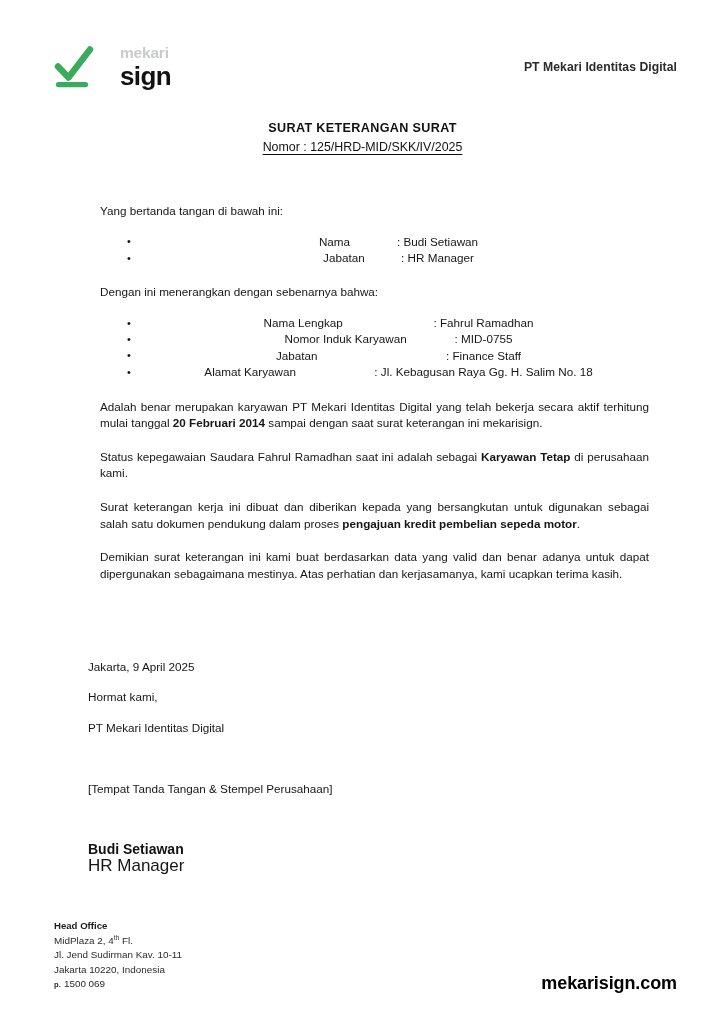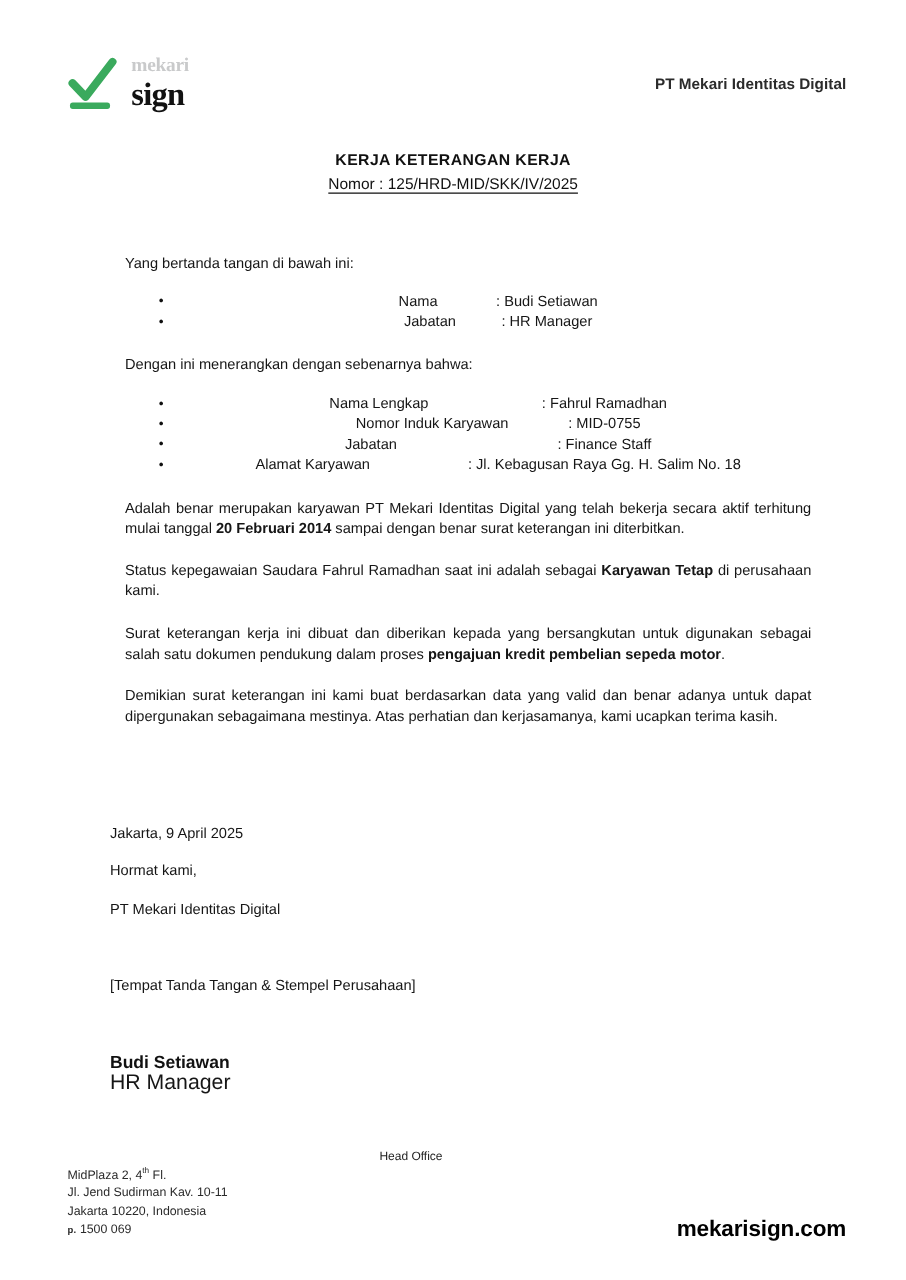--- a/index.html
+++ b/index.html
@@ -30,22 +30,21 @@
     left: 52px;
     right: 48px;
     height: 62px;
     display: flex;
     align-items: center;
     justify-content: space-between;
   }
   .logo {
     display: flex;
     align-items: center;
-    gap: 9px;
-    font-family: Liberation Serif, serif;
+    gap: 24px;
   }
   .logo-mark {
     width: 44px;
     height: 46px;
     flex: 0 0 auto;
     display: block;
   }
   .logo-words {
     display: flex;
     flex-direction: column;
@@ -191,24 +190,23 @@
 
   
   .footer {
     position: absolute;
     left: 54px;
     top: 919px;
     width: 300px;
   }
   .footer-title {
     font-size: 9.6px;
-    font-weight: normal;
+    font-weight: bold;
     color: #1d1d1d;
     line-height: 14.6px;
-    text-align: right;
   }
   .footer-line {
     font-size: 9.9px;
     color: #2a2a2a;
     line-height: 14.6px;
   }
   .footer-line sup {
     font-size: 6.6px;
     vertical-align: super;
     line-height: 0;
@@ -241,21 +239,21 @@
       </svg>
       <div class="logo-words">
         <div class="logo-mekari">mekari</div>
         <div class="logo-sign">sign</div>
       </div>
     </div>
     <div class="header-company">PT Mekari Identitas Digital</div>
   </div>
 
   <div class="title-block">
-    <div class="doc-title">KERJA KETERANGAN KERJA</div>
+    <div class="doc-title">SURAT KETERANGAN SURAT</div>
     <div class="doc-number">Nomor : 125/HRD-MID/SKK/IV/2025</div>
   </div>
 
   <div class="body-wrap">
 
     <p class="para">Yang bertanda tangan di bawah ini:</p>
     <div class="gap-intro"></div>
 
     <ul class="blist list-a">
       <li>
@@ -285,21 +283,21 @@
         <span class="k">Jabatan</span>
         <span class="v">: Finance Staff</span>
       </li>
       <li>
         <span class="k">Alamat Karyawan</span>
         <span class="v">: Jl. Kebagusan Raya Gg. H. Salim No. 18</span>
       </li>
     </ul>
 
     <div class="gap-sec"></div>
-    <p class="para justify"><span>Adalah benar merupakan karyawan PT Mekari Identitas Digital yang telah bekerja secara aktif terhitung mulai tanggal </span><b>20 Februari 2014</b><span> sampai dengan benar surat keterangan ini diterbitkan.</span></p>
+    <p class="para justify"><span>Adalah benar merupakan karyawan PT Mekari Identitas Digital yang telah bekerja secara aktif terhitung mulai tanggal </span><b>20 Februari 2014</b><span> sampai dengan saat surat keterangan ini mekarisign.</span></p>
 
     <div class="gap-para"></div>
     <p class="para justify"><span>Status kepegawaian Saudara Fahrul Ramadhan saat ini adalah sebagai </span><b>Karyawan Tetap</b><span> di perusahaan kami.</span></p>
 
     <div class="gap-para"></div>
     <p class="para justify"><span>Surat keterangan kerja ini dibuat dan diberikan kepada yang bersangkutan untuk digunakan sebagai salah satu dokumen pendukung dalam proses </span><b>pengajuan kredit pembelian sepeda motor</b><span>.</span></p>
 
     <div class="gap-para"></div>
     <p class="para justify">Demikian surat keterangan ini kami buat berdasarkan data yang valid dan benar adanya untuk dapat dipergunakan sebagaimana mestinya. Atas perhatian dan kerjasamanya, kami ucapkan terima kasih.</p>
   </div>

